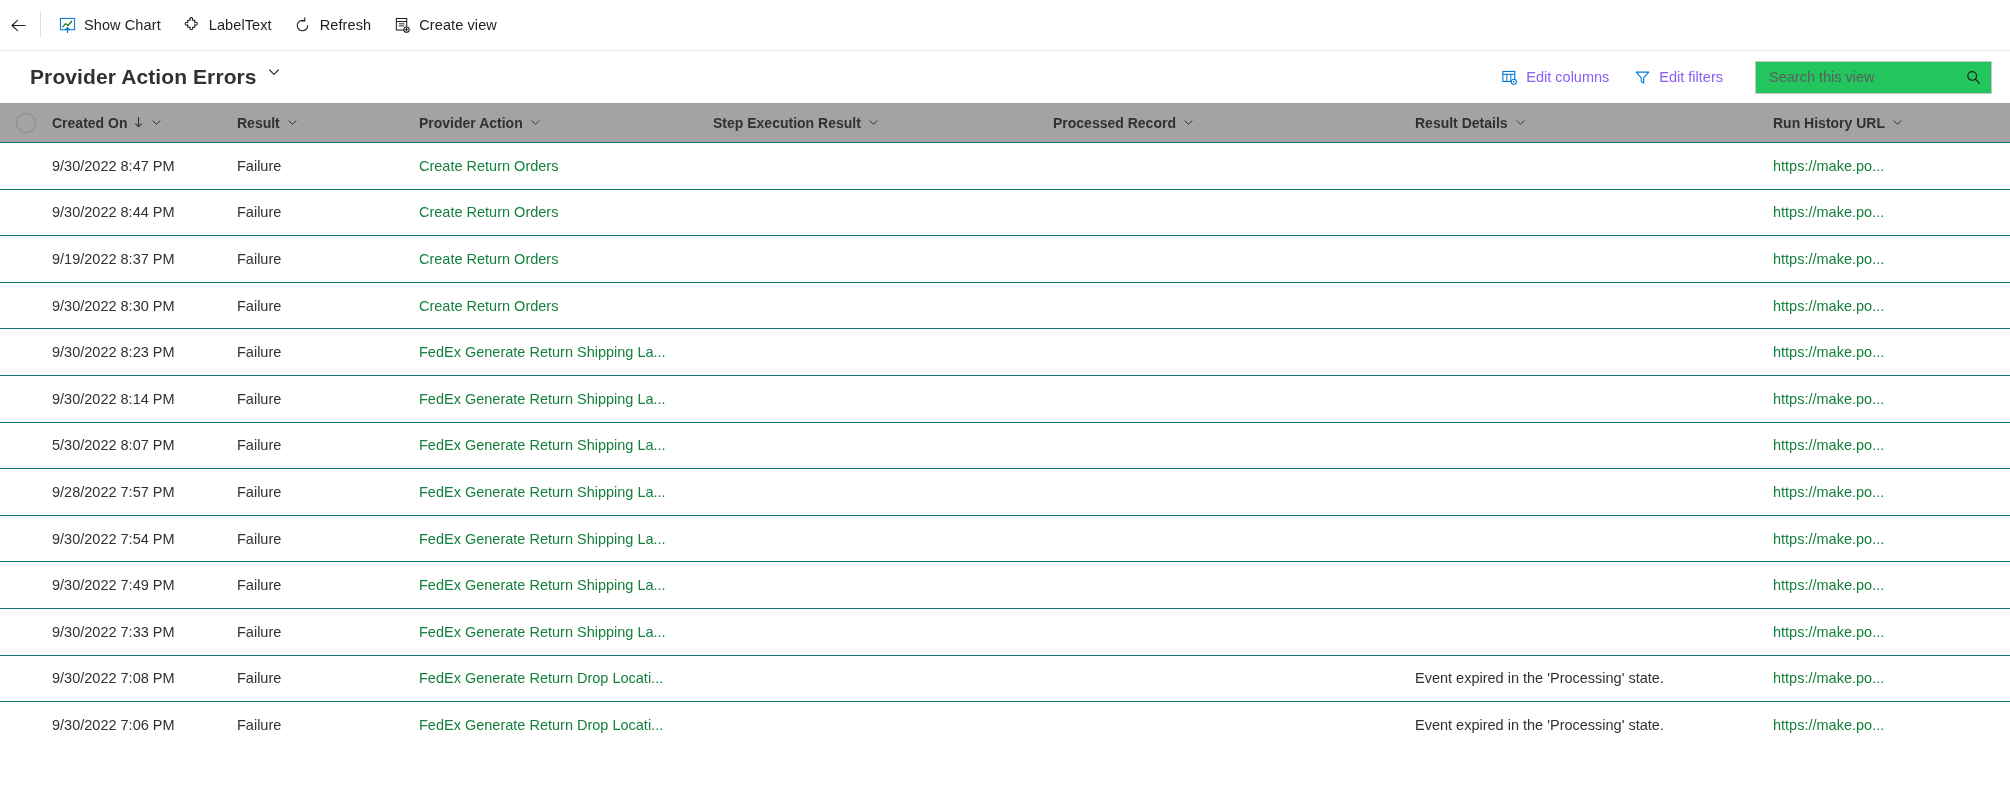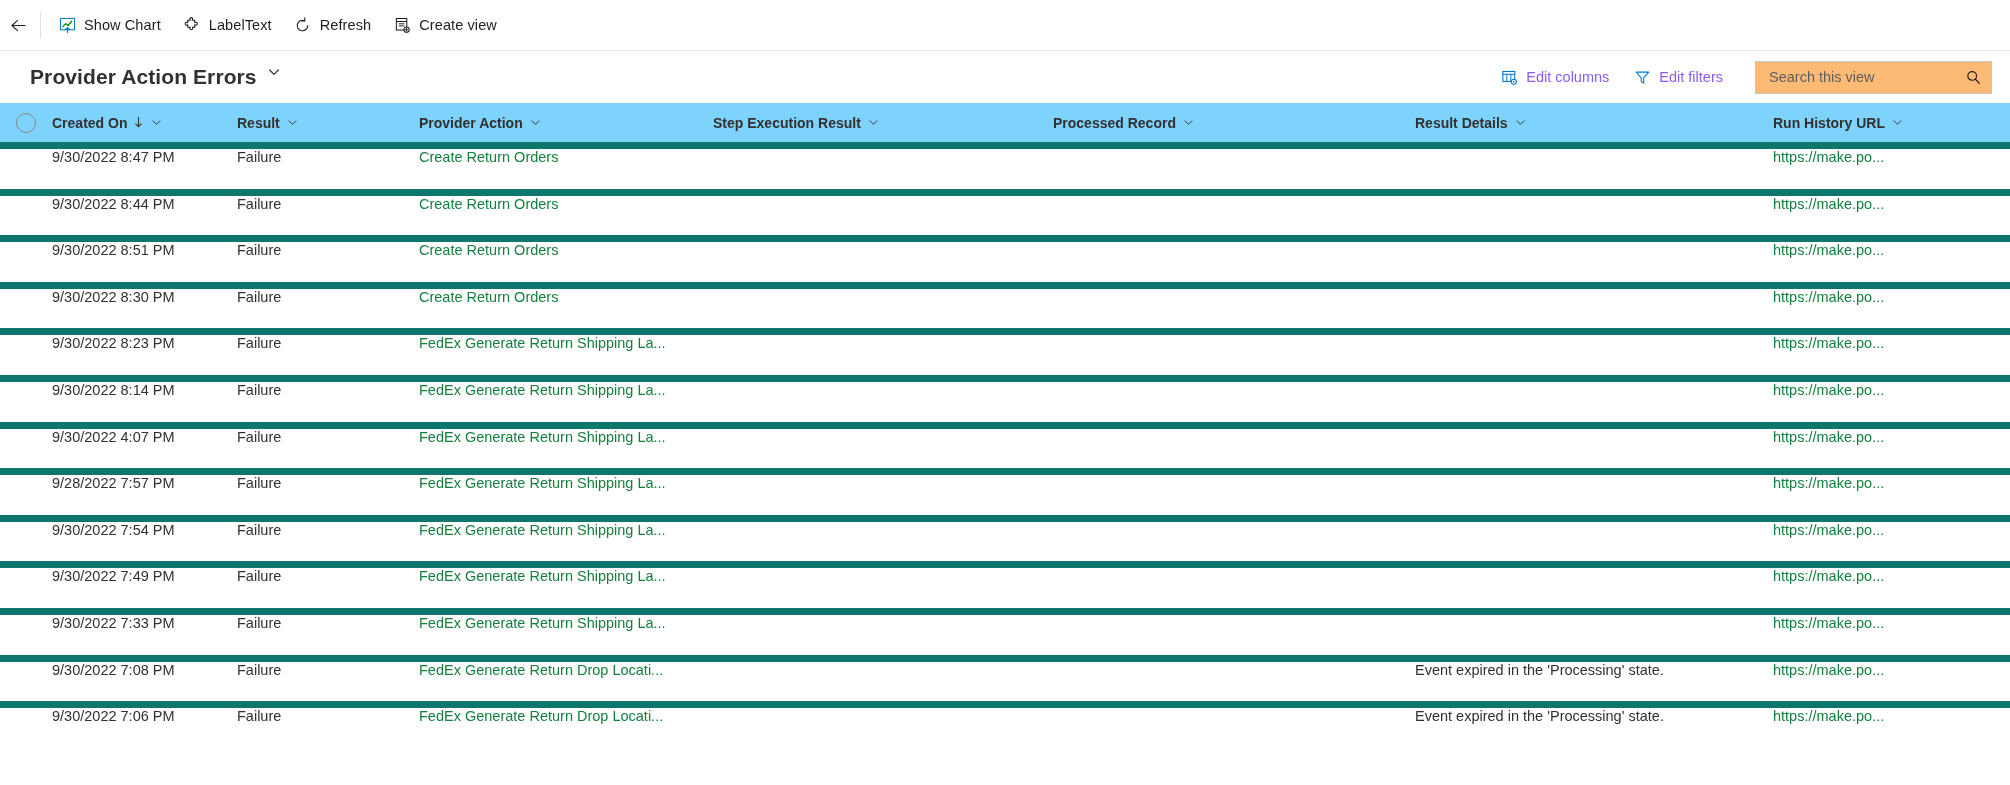--- a/index.html
+++ b/index.html
@@ -121,21 +121,21 @@
 
   .search-box {
     display: flex;
     align-items: center;
     width: 237px;
     height: 33px;
     border: 1px solid #c8c6c4;
     box-sizing: border-box;
     margin-left: 22px;
     padding: 0 8px 0 11px;
-    background: #fdba74;
+    background: #22c55e;
   }
   .search-box input {
     flex: 1 1 auto;
     border: none;
     outline: none;
     font-family: "Liberation Sans", sans-serif;
     font-size: 14.5px;
     color: #323130;
     background: transparent;
     min-width: 0;
@@ -152,28 +152,28 @@
     color: #201f1e;
   }
 
   
   .grid { width: 100%; }
   .grid-head-row {
     display: flex;
     align-items: center;
     height: 39px;
     box-sizing: border-box;
-    background: #7dd3fc;
+    background: #a3a3a3;
   }
   .grid-row {
     display: flex;
-    align-items: flex-start;
+    align-items: center;
     height: 46.6px;
     box-sizing: border-box;
-    border-top: 7px solid #0f766e;
+    border-top: 1px solid #0f766e;
     background: #ffffff;
   }
 
   .cell {
     box-sizing: border-box;
     padding-right: 14px;
     overflow: hidden;
     white-space: nowrap;
     text-overflow: ellipsis;
     font-size: 14.5px;
@@ -425,21 +425,21 @@
         <div class="cell c-c"><span class="link">Create Return Orders</span></div>
         <div class="cell c-d"><span></span></div>
         <div class="cell c-e"><span></span></div>
         <div class="cell c-f"><span></span></div>
         <div class="cell c-g"><span class="link">https://make.po...</span></div>
       </div>
       <div class="grid-row">
         <div class="c-check">
           <div class="row-check-slot"></div>
         </div>
-        <div class="cell c-a"><span>9/30/2022 8:51 PM</span></div>
+        <div class="cell c-a"><span>9/19/2022 8:37 PM</span></div>
         <div class="cell c-b"><span>Failure</span></div>
         <div class="cell c-c"><span class="link">Create Return Orders</span></div>
         <div class="cell c-d"><span></span></div>
         <div class="cell c-e"><span></span></div>
         <div class="cell c-f"><span></span></div>
         <div class="cell c-g"><span class="link">https://make.po...</span></div>
       </div>
       <div class="grid-row">
         <div class="c-check">
           <div class="row-check-slot"></div>
@@ -473,21 +473,21 @@
         <div class="cell c-c"><span class="link">FedEx Generate Return Shipping La...</span></div>
         <div class="cell c-d"><span></span></div>
         <div class="cell c-e"><span></span></div>
         <div class="cell c-f"><span></span></div>
         <div class="cell c-g"><span class="link">https://make.po...</span></div>
       </div>
       <div class="grid-row">
         <div class="c-check">
           <div class="row-check-slot"></div>
         </div>
-        <div class="cell c-a"><span>9/30/2022 4:07 PM</span></div>
+        <div class="cell c-a"><span>5/30/2022 8:07 PM</span></div>
         <div class="cell c-b"><span>Failure</span></div>
         <div class="cell c-c"><span class="link">FedEx Generate Return Shipping La...</span></div>
         <div class="cell c-d"><span></span></div>
         <div class="cell c-e"><span></span></div>
         <div class="cell c-f"><span></span></div>
         <div class="cell c-g"><span class="link">https://make.po...</span></div>
       </div>
       <div class="grid-row">
         <div class="c-check">
           <div class="row-check-slot"></div>

